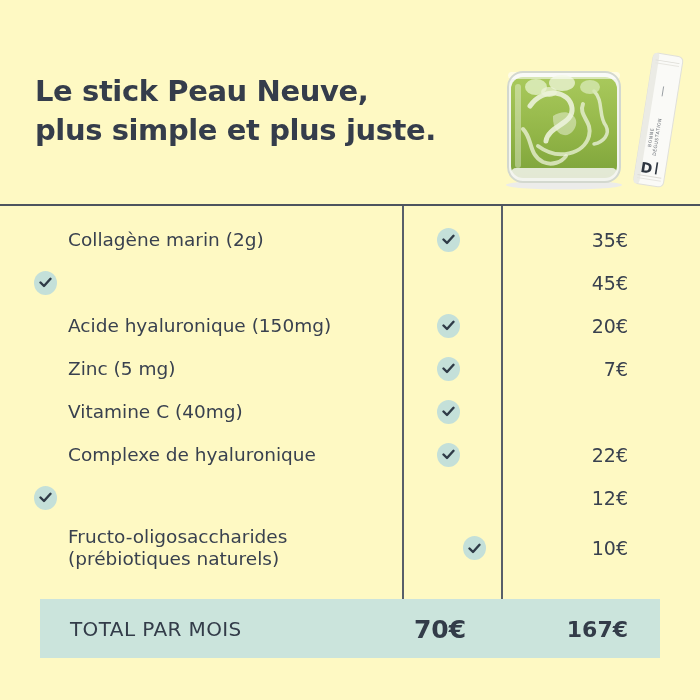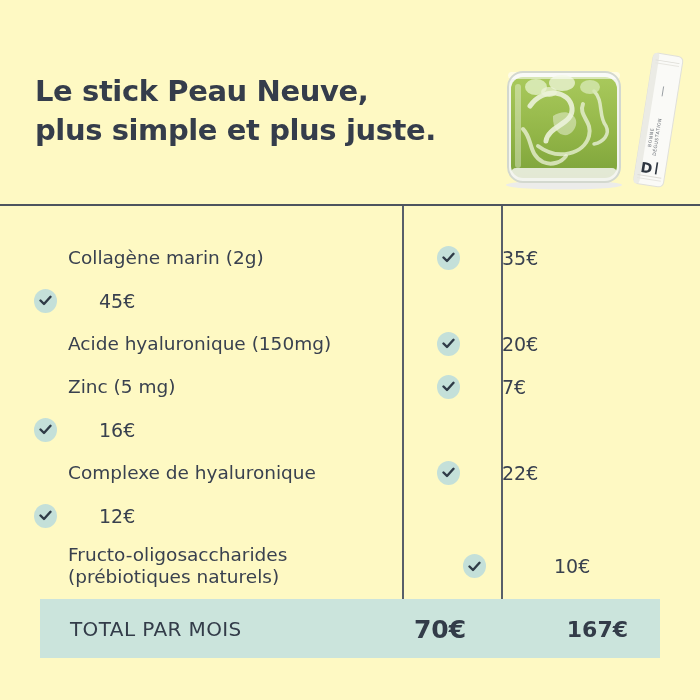--- a/index.html
+++ b/index.html
@@ -46,21 +46,21 @@
     top: 206px;
     width: 2px; height: 393px;
     background: #585f69;
   }
   .vline.v1 { left: 402px; }
   .vline.v2 { left: 501px; }
 
   
   .table {
     position: absolute;
-    left: 0; top: 224px;
+    left: 0; top: 206px;
     width: 700px;
     padding-top: 12px;
   }
   .row { display: flex; align-items: center; height: 43px; }
   .row.tall { height: 58px; gap: 26px; }
   .row-label {
     width: 403px;
     box-sizing: border-box;
     padding-left: 68px;
     font-size: 18.5px;
@@ -79,21 +79,21 @@
     width: 23px; height: 24px;
     border-radius: 50%;
     background: #c4e0d9;
     display: flex;
     align-items: center;
     justify-content: center;
   }
   .row-price {
     flex: 1;
     box-sizing: border-box;
-    text-align: left;
+    text-align: right;
     padding-right: 72px;
     font-size: 19px;
     color: #39414f;
   }
 
   
   .total-bar {
     position: absolute;
     left: 40px; top: 599px;
     width: 620px; height: 59px;
@@ -230,28 +230,28 @@
         <span class="check-badge">
           <svg width="13" height="11" viewBox="0 0 13 11">
               <path d="M1.5 5.5 L5 9 L11.5 1.8" fill="none" stroke="#2f3b47" stroke-width="2.4" stroke-linecap="round" stroke-linejoin="round"></path>
             </svg>
         </span>
       </div>
       <div class="row-price">7€</div>
     </div>
 
     <div class="row">
-      <div class="row-check">
-        <span class="check-badge">
-          <svg width="13" height="11" viewBox="0 0 13 11">
-              <path d="M1.5 5.5 L5 9 L11.5 1.8" fill="none" stroke="#2f3b47" stroke-width="2.4" stroke-linecap="round" stroke-linejoin="round"></path>
-            </svg>
-        </span>
-      </div>
-      <div class="row-price">16€</div>
+      <div class="row-label">Vitamine C (40mg)</div>
+      <div class="row-check">
+        <span class="check-badge">
+          <svg width="13" height="11" viewBox="0 0 13 11">
+              <path d="M1.5 5.5 L5 9 L11.5 1.8" fill="none" stroke="#2f3b47" stroke-width="2.4" stroke-linecap="round" stroke-linejoin="round"></path>
+            </svg>
+        </span>
+      </div>
     </div>
 
     <div class="row">
       <div class="row-label">Complexe de hyaluronique</div>
       <div class="row-check">
         <span class="check-badge">
           <svg width="13" height="11" viewBox="0 0 13 11">
               <path d="M1.5 5.5 L5 9 L11.5 1.8" fill="none" stroke="#2f3b47" stroke-width="2.4" stroke-linecap="round" stroke-linejoin="round"></path>
             </svg>
         </span>

